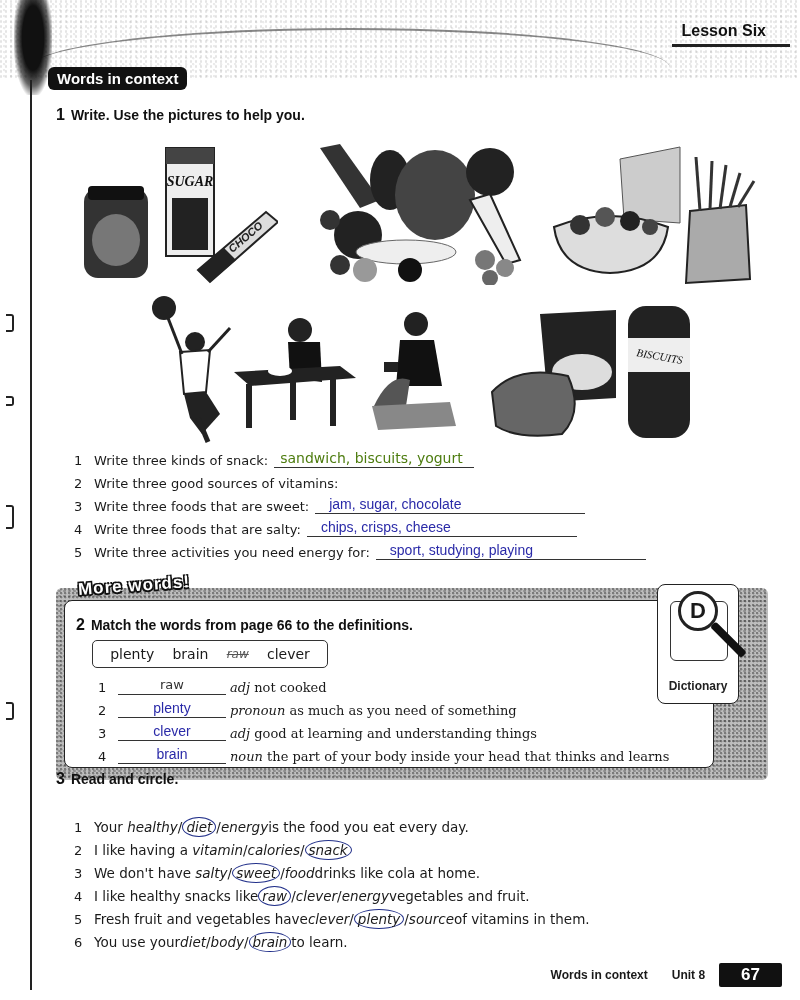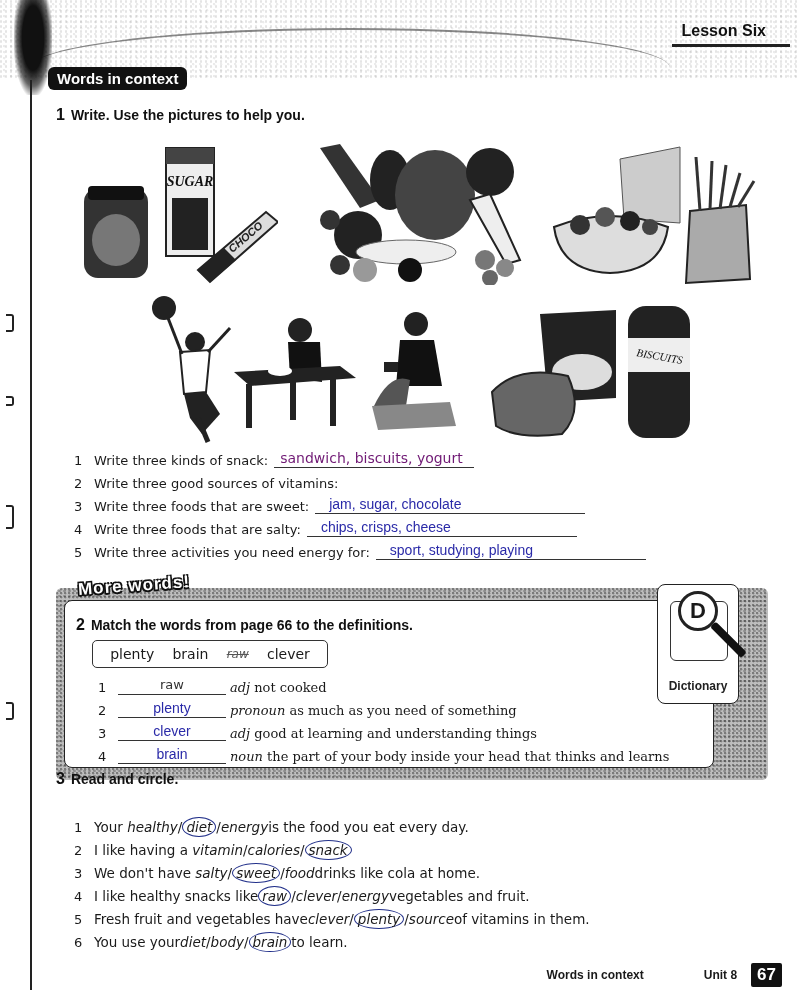--- a/index.html
+++ b/index.html
@@ -43,21 +43,21 @@
   .ex-title .num { font-size: 16px; margin-right: 6px; }
 
   
   .pic { position: absolute; font-style: italic; }
 
   
   .ex1-row { position: absolute; left: 74px; height: 20px; font-family: "DejaVu Sans", sans-serif; font-size: 13px; display: flex; align-items: flex-end; white-space: nowrap; }
   .ex1-row .n { width: 20px; }
   .ans-line { display: inline-block; border-bottom: 1px solid #333; margin-left: 6px; height: 18px; position: relative; }
   .ans-line span { position: absolute; left: 14px; bottom: 1px; font-family: "Liberation Sans", sans-serif; font-size: 14px; color: #2a2aa8; }
-  .ans-line span.hand { color: #701a75; font-family: "DejaVu Sans", sans-serif; font-size: 14px; left: 6px; }
+  .ans-line span.hand { color: #4d7c0f; font-family: "DejaVu Sans", sans-serif; font-size: 14px; left: 6px; }
 
   
   .more-frame {
     position: absolute; left: 56px; top: 588px; width: 712px; height: 192px;
     background:
       radial-gradient(circle at 30% 30%, rgba(0,0,0,0.35) 0 1px, transparent 1.5px) 0 0/4px 4px,
       radial-gradient(circle at 70% 60%, rgba(0,0,0,0.25) 0 1px, transparent 1.5px) 0 0/5px 5px,
       #bdbdbd;
     border-radius: 6px;
   }
@@ -101,22 +101,22 @@
 
   
   .ex3-row { position: absolute; left: 74px; height: 20px; font-family: "DejaVu Sans", sans-serif; font-size: 13.5px; white-space: nowrap; display: flex; align-items: center; }
   .ex3-row .n { width: 20px; font-size: 13px; }
   .ex3-row i { font-style: italic; }
   .circled { display: inline-block; border: 1.6px solid #22308a; border-radius: 50%; padding: 0 3px; line-height: 18px; font-style: italic; }
 
   
   .footer { position: absolute; right: 18px; top: 963px; display: flex; align-items: center; font-family: "Liberation Sans", sans-serif; font-weight: bold; font-size: 12px; }
   .footer .sec { margin-right: 24px; }
-  .footer .unit { margin-right: 14px; margin-left: 36px; }
-  .page-num { background: #111; color: #fff; font-size: 17px; padding: 2px 6px; border-radius: 2px; }
+  .footer .unit { margin-right: 14px; }
+  .page-num { background: #111; color: #fff; font-size: 17px; padding: 2px 22px; border-radius: 2px; }
 </style>
 </head>
 <body>
 
 <div class="header-band"></div>
 <div class="header-arc"></div>
 <div class="ink-blot"></div>
 <div class="margin-line"></div>
 <div class="margin-mark" style="top:314px;height:18px;"></div>
 <div class="margin-mark" style="top:396px;height:10px;"></div>

